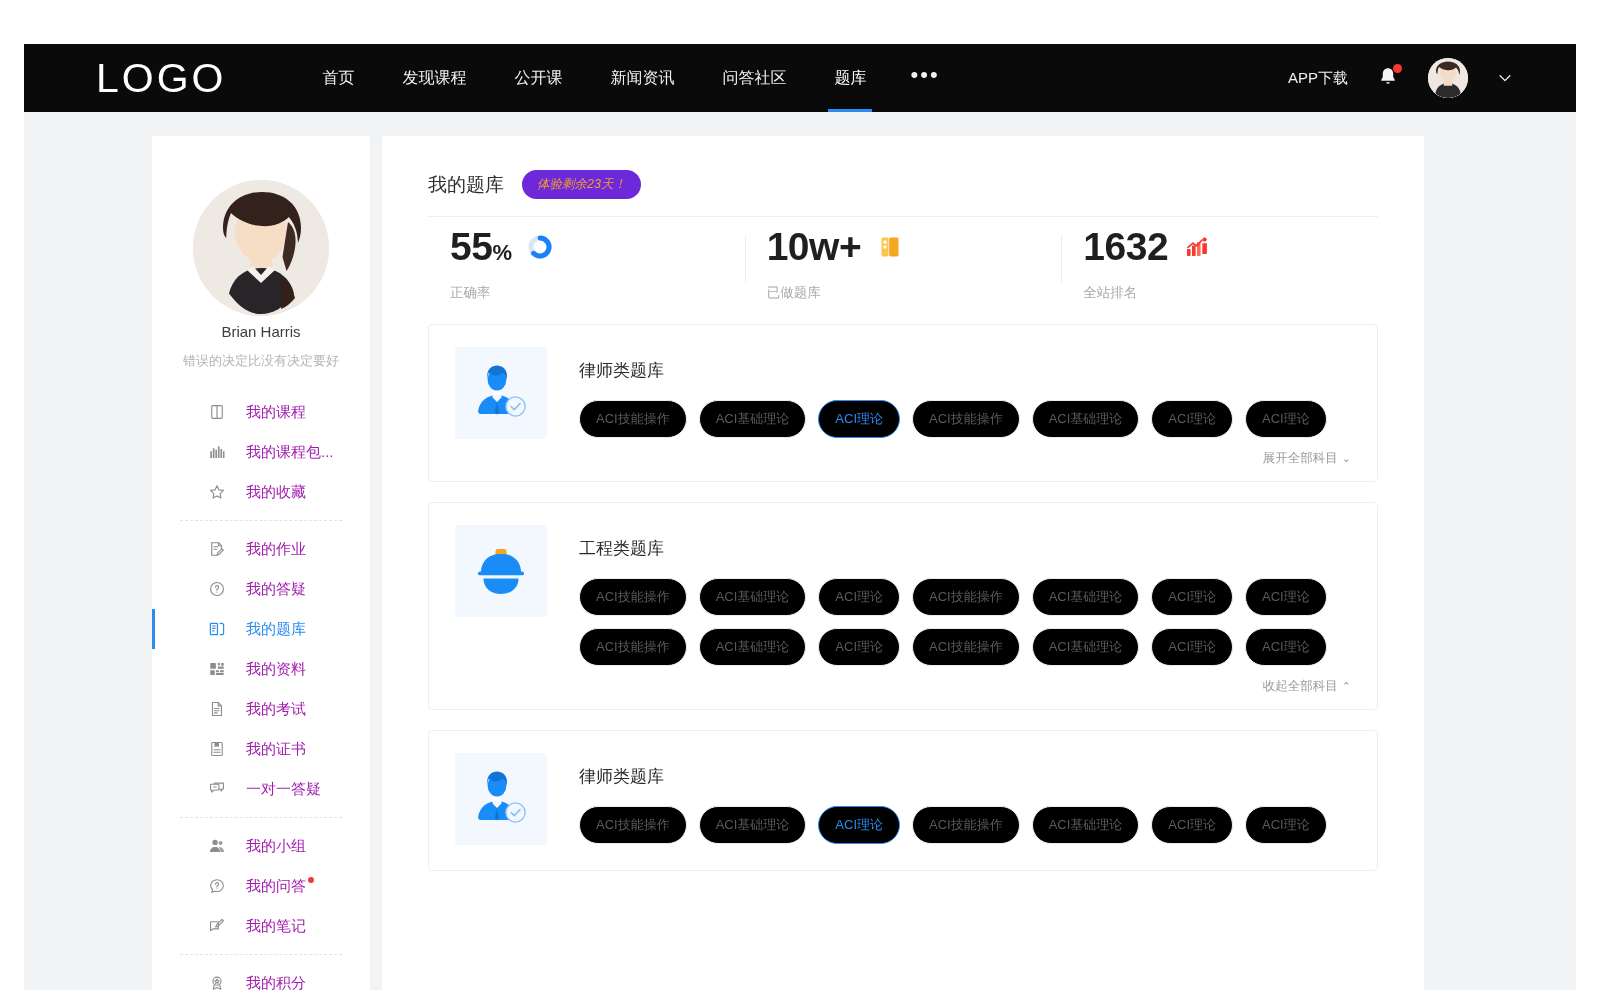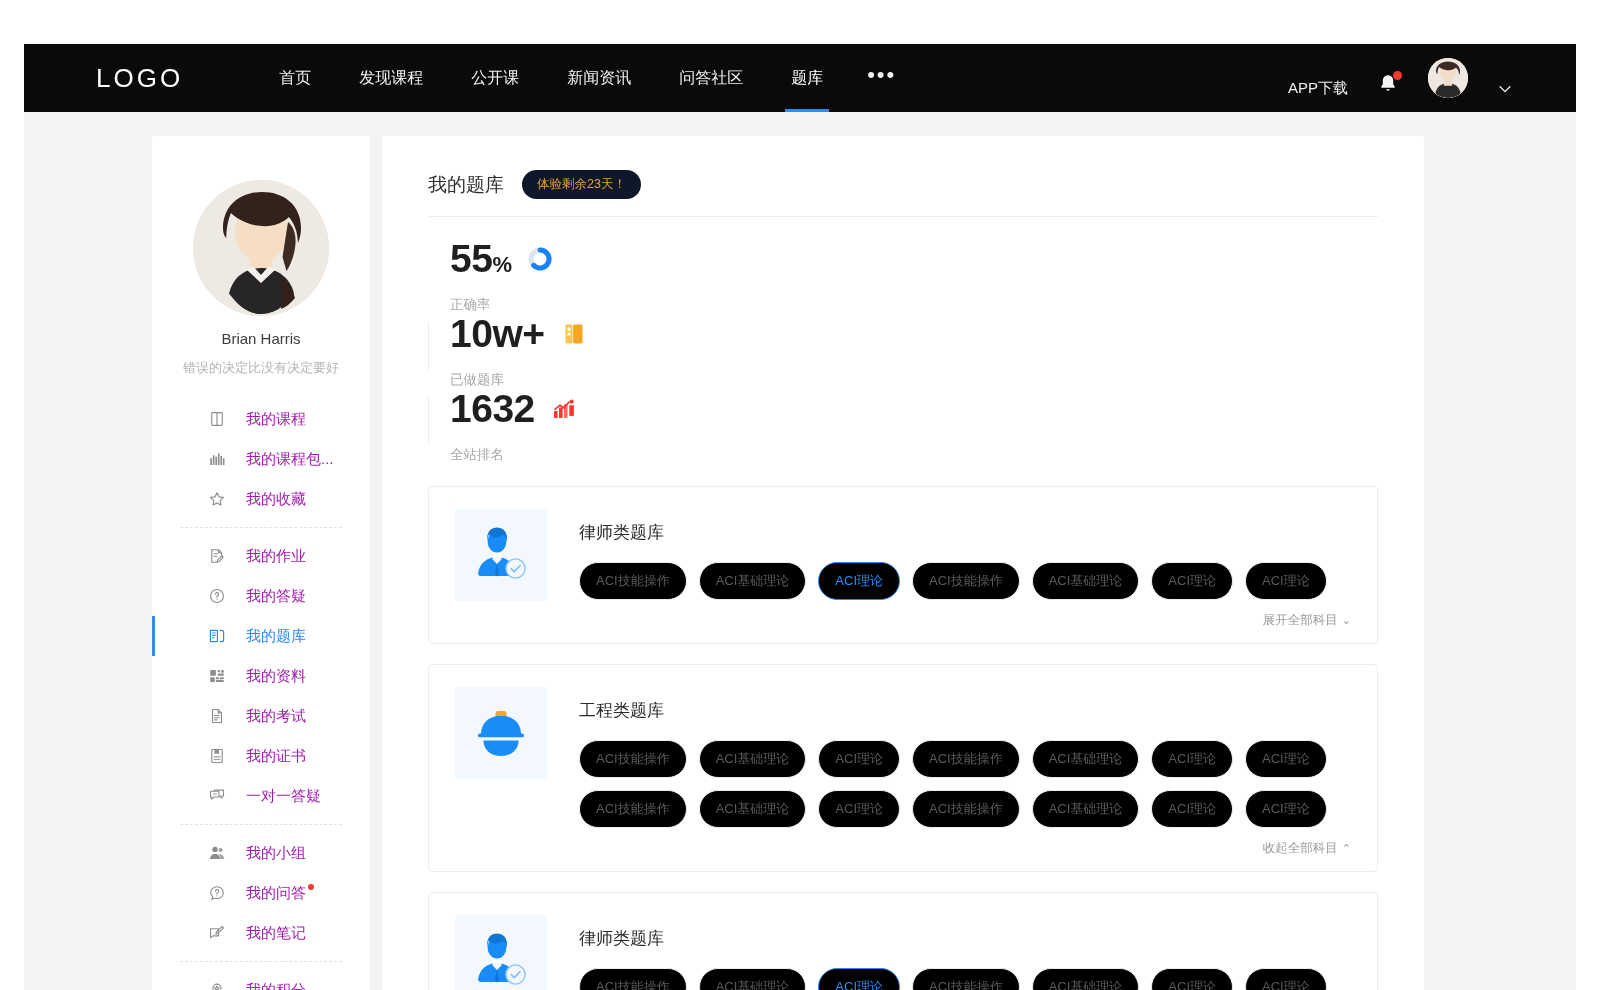--- a/index.html
+++ b/index.html
@@ -20,21 +20,21 @@
     position: absolute;
     left: 24px; top: 44px;
     width: 1552px; height: 68px;
     background: #0a0a0a;
     display: flex;
     align-items: center;
   }
   .logo {
     margin-left: 72px;
     color: #ffffff;
-    font-size: 26px;
+    font-size: 41px;
     letter-spacing: 3px;
     font-weight: 300;
     font-family: "Liberation Sans", sans-serif;
   }
   .navlinks {
     display: flex;
     align-items: flex-end;
     margin-left: 72px;
     height: 68px;
   }
@@ -63,21 +63,21 @@
     font-size: 22px;
     letter-spacing: 2px;
     padding: 0 20px;
     cursor: pointer;
     line-height: 1;
     margin-top: -6px;
   }
   .nav-right {
     margin-left: auto;
     display: flex;
-    align-items: flex-end;
+    align-items: center;
     margin-right: 62px;
     gap: 28px;
   }
   .app-dl { color: #f0f0f0; font-size: 15px; cursor: pointer; white-space: nowrap; }
   .bell-wrap { position: relative; width: 24px; height: 26px; cursor: pointer; }
   .bell-dot {
     position: absolute; right: -2px; top: -1px;
     width: 9px; height: 9px; border-radius: 50%;
     background: #f5392e;
   }
@@ -108,21 +108,21 @@
   .avatar-big {
     width: 136px; height: 136px;
     border-radius: 50%;
     margin: 44px auto 0;
     overflow: hidden;
     background: #efe8e2;
     position: relative;
   }
   .uname {
     text-align: center;
-    margin-top: 14px;
+    margin-top: 7px;
     font-size: 15px;
     color: #3d3d3d;
   }
   .umotto {
     text-align: center;
     margin-top: 12px;
     font-size: 13px;
     color: #b5b5b5;
   }
   .menu { margin-top: 22px; }
@@ -179,38 +179,38 @@
     overflow: hidden;
   }
   .main-head {
     display: flex;
     align-items: center;
     padding: 34px 46px 0 46px;
   }
   .main-title { font-size: 19px; color: #2f2f2f; }
   .trial-badge {
     margin-left: 18px;
-    background: #0f172a;
+    background: #6d28d9;
     color: #f0a030;
     font-size: 12.5px;
     border-radius: 20px;
     padding: 6px 15px;
     white-space: nowrap;
+    font-style: italic;
   }
   .head-rule {
     margin: 17px 46px 0 46px;
     border-top: 1px solid #eeeeee;
   }
 
   
   .stats {
     display: flex;
     padding: 0 46px;
-    margin-top: 22px;
-    flex-direction: column;
+    margin-top: 10px;
   }
   .stat {
     flex: 1;
     position: relative;
     padding-left: 22px;
   }
   .stat + .stat::before {
     content: "";
     position: absolute;
     left: 0; top: 8px;

